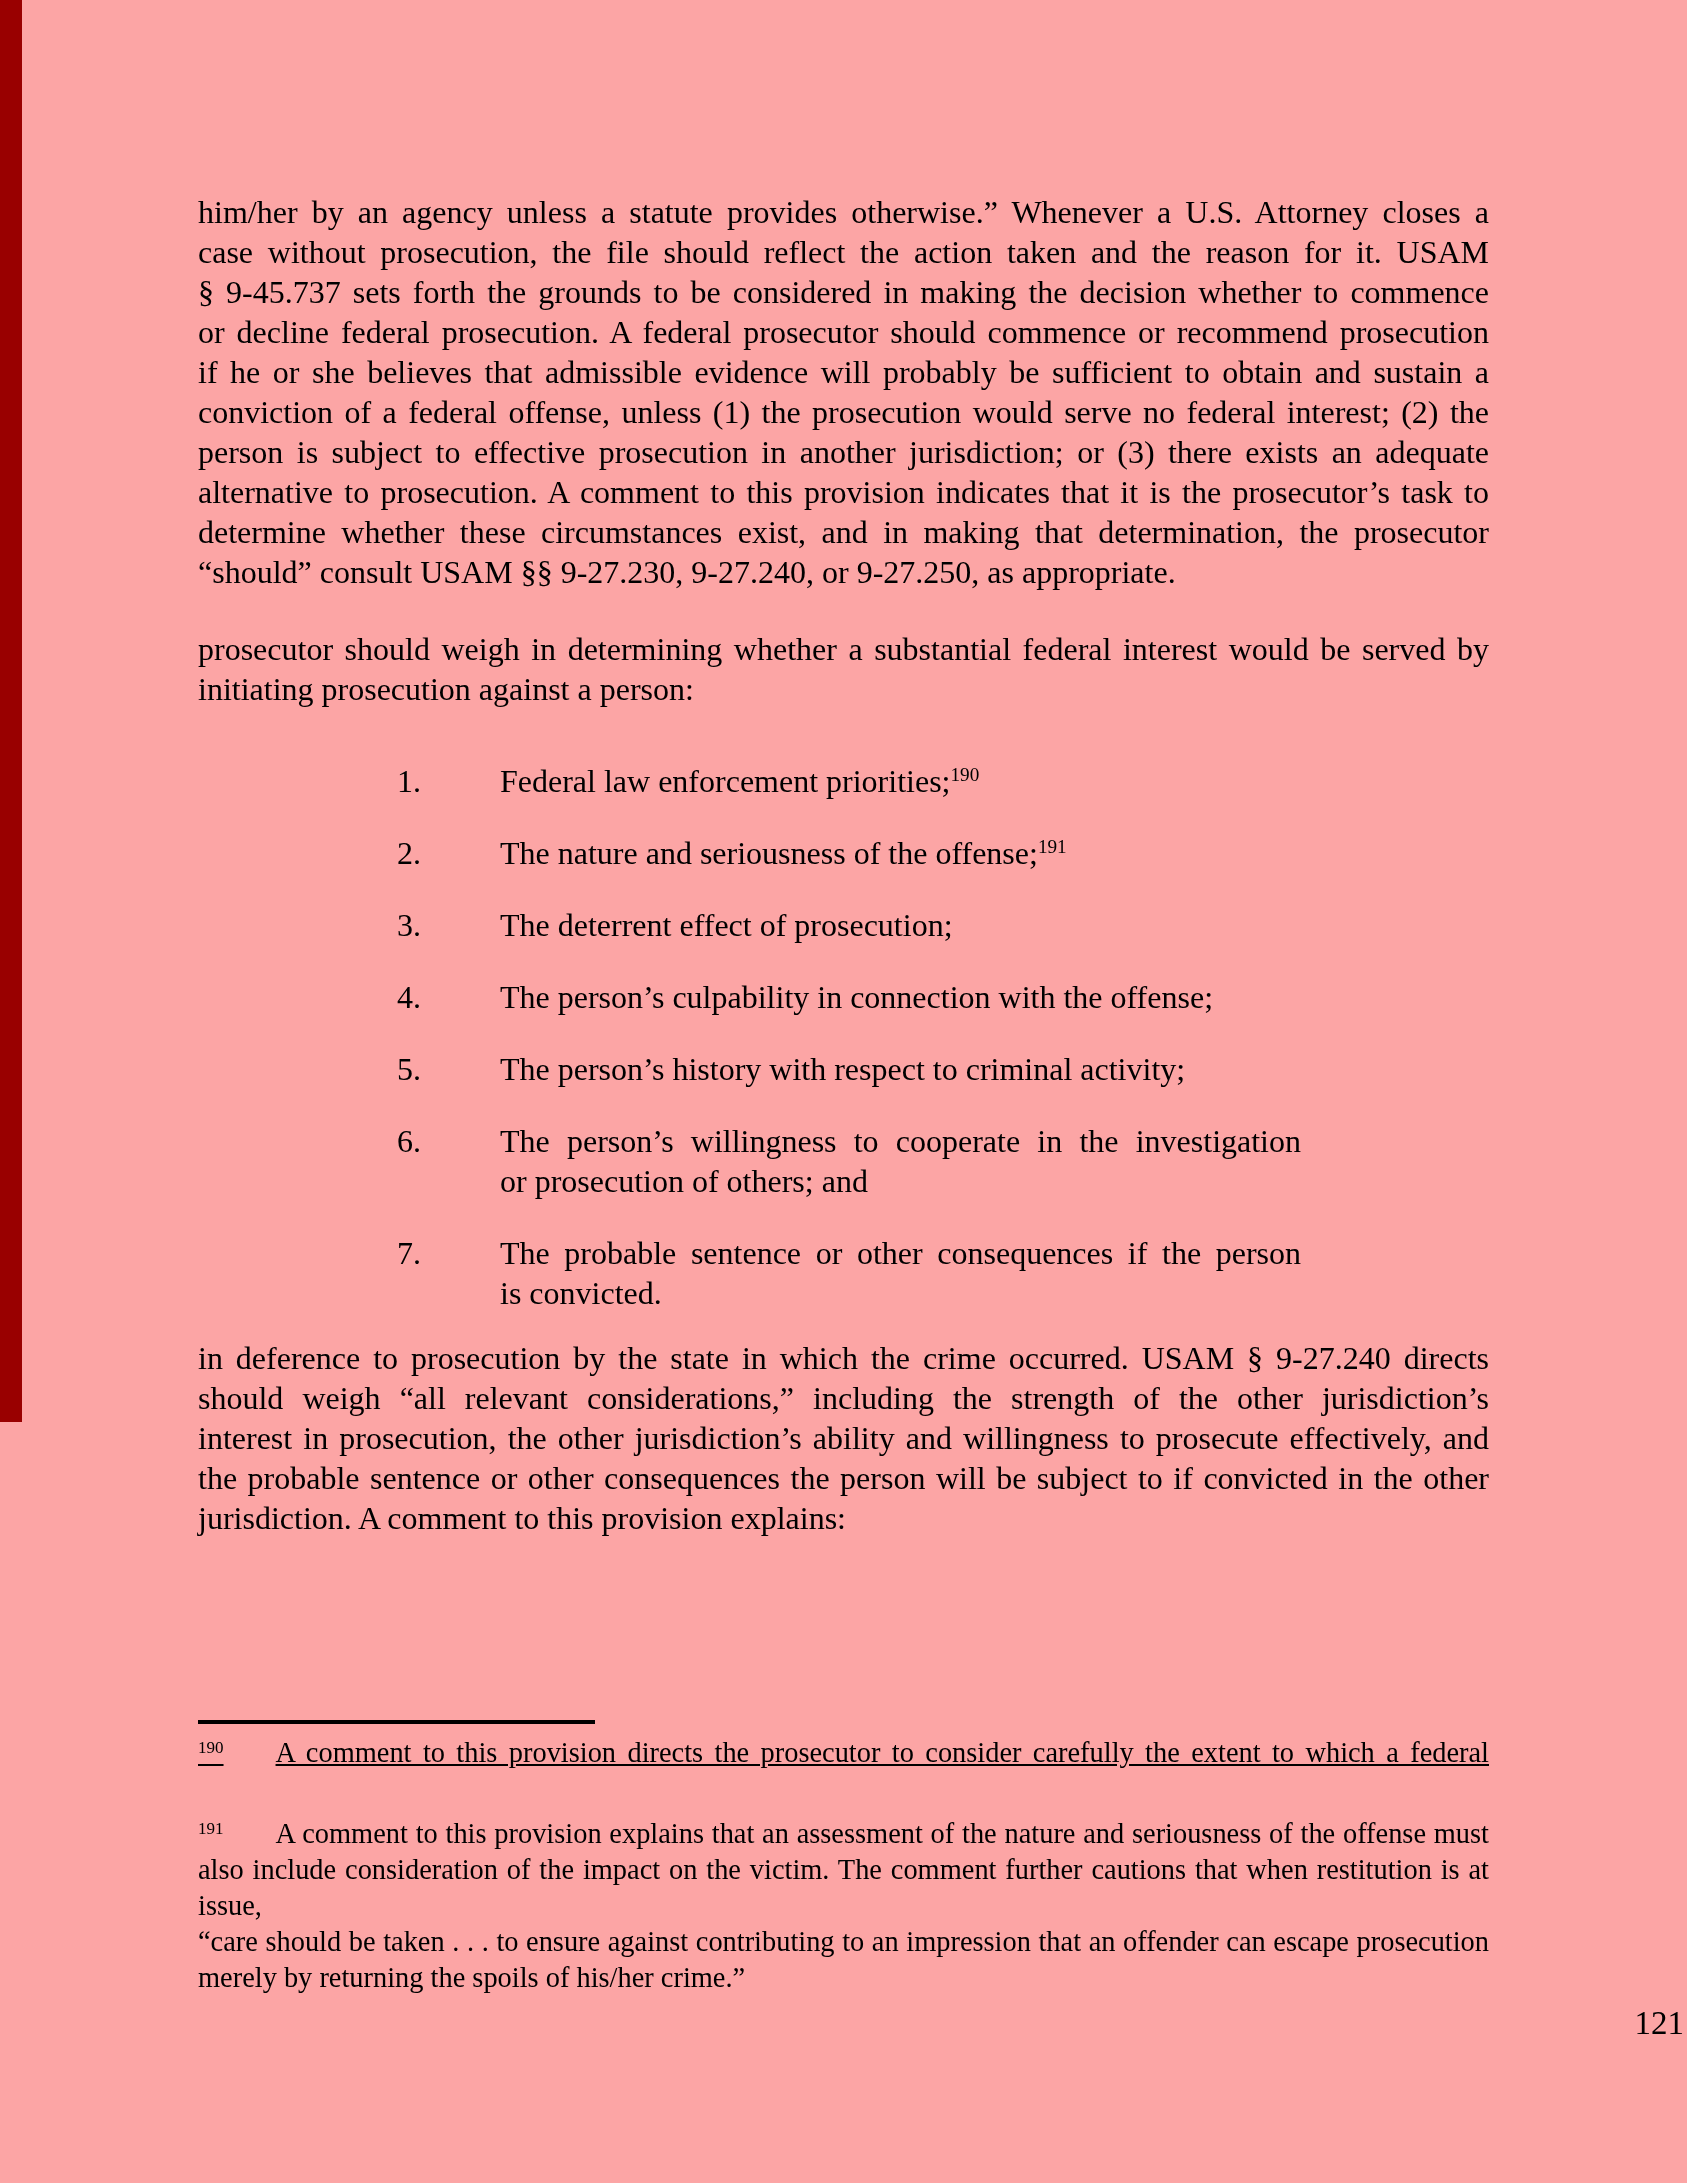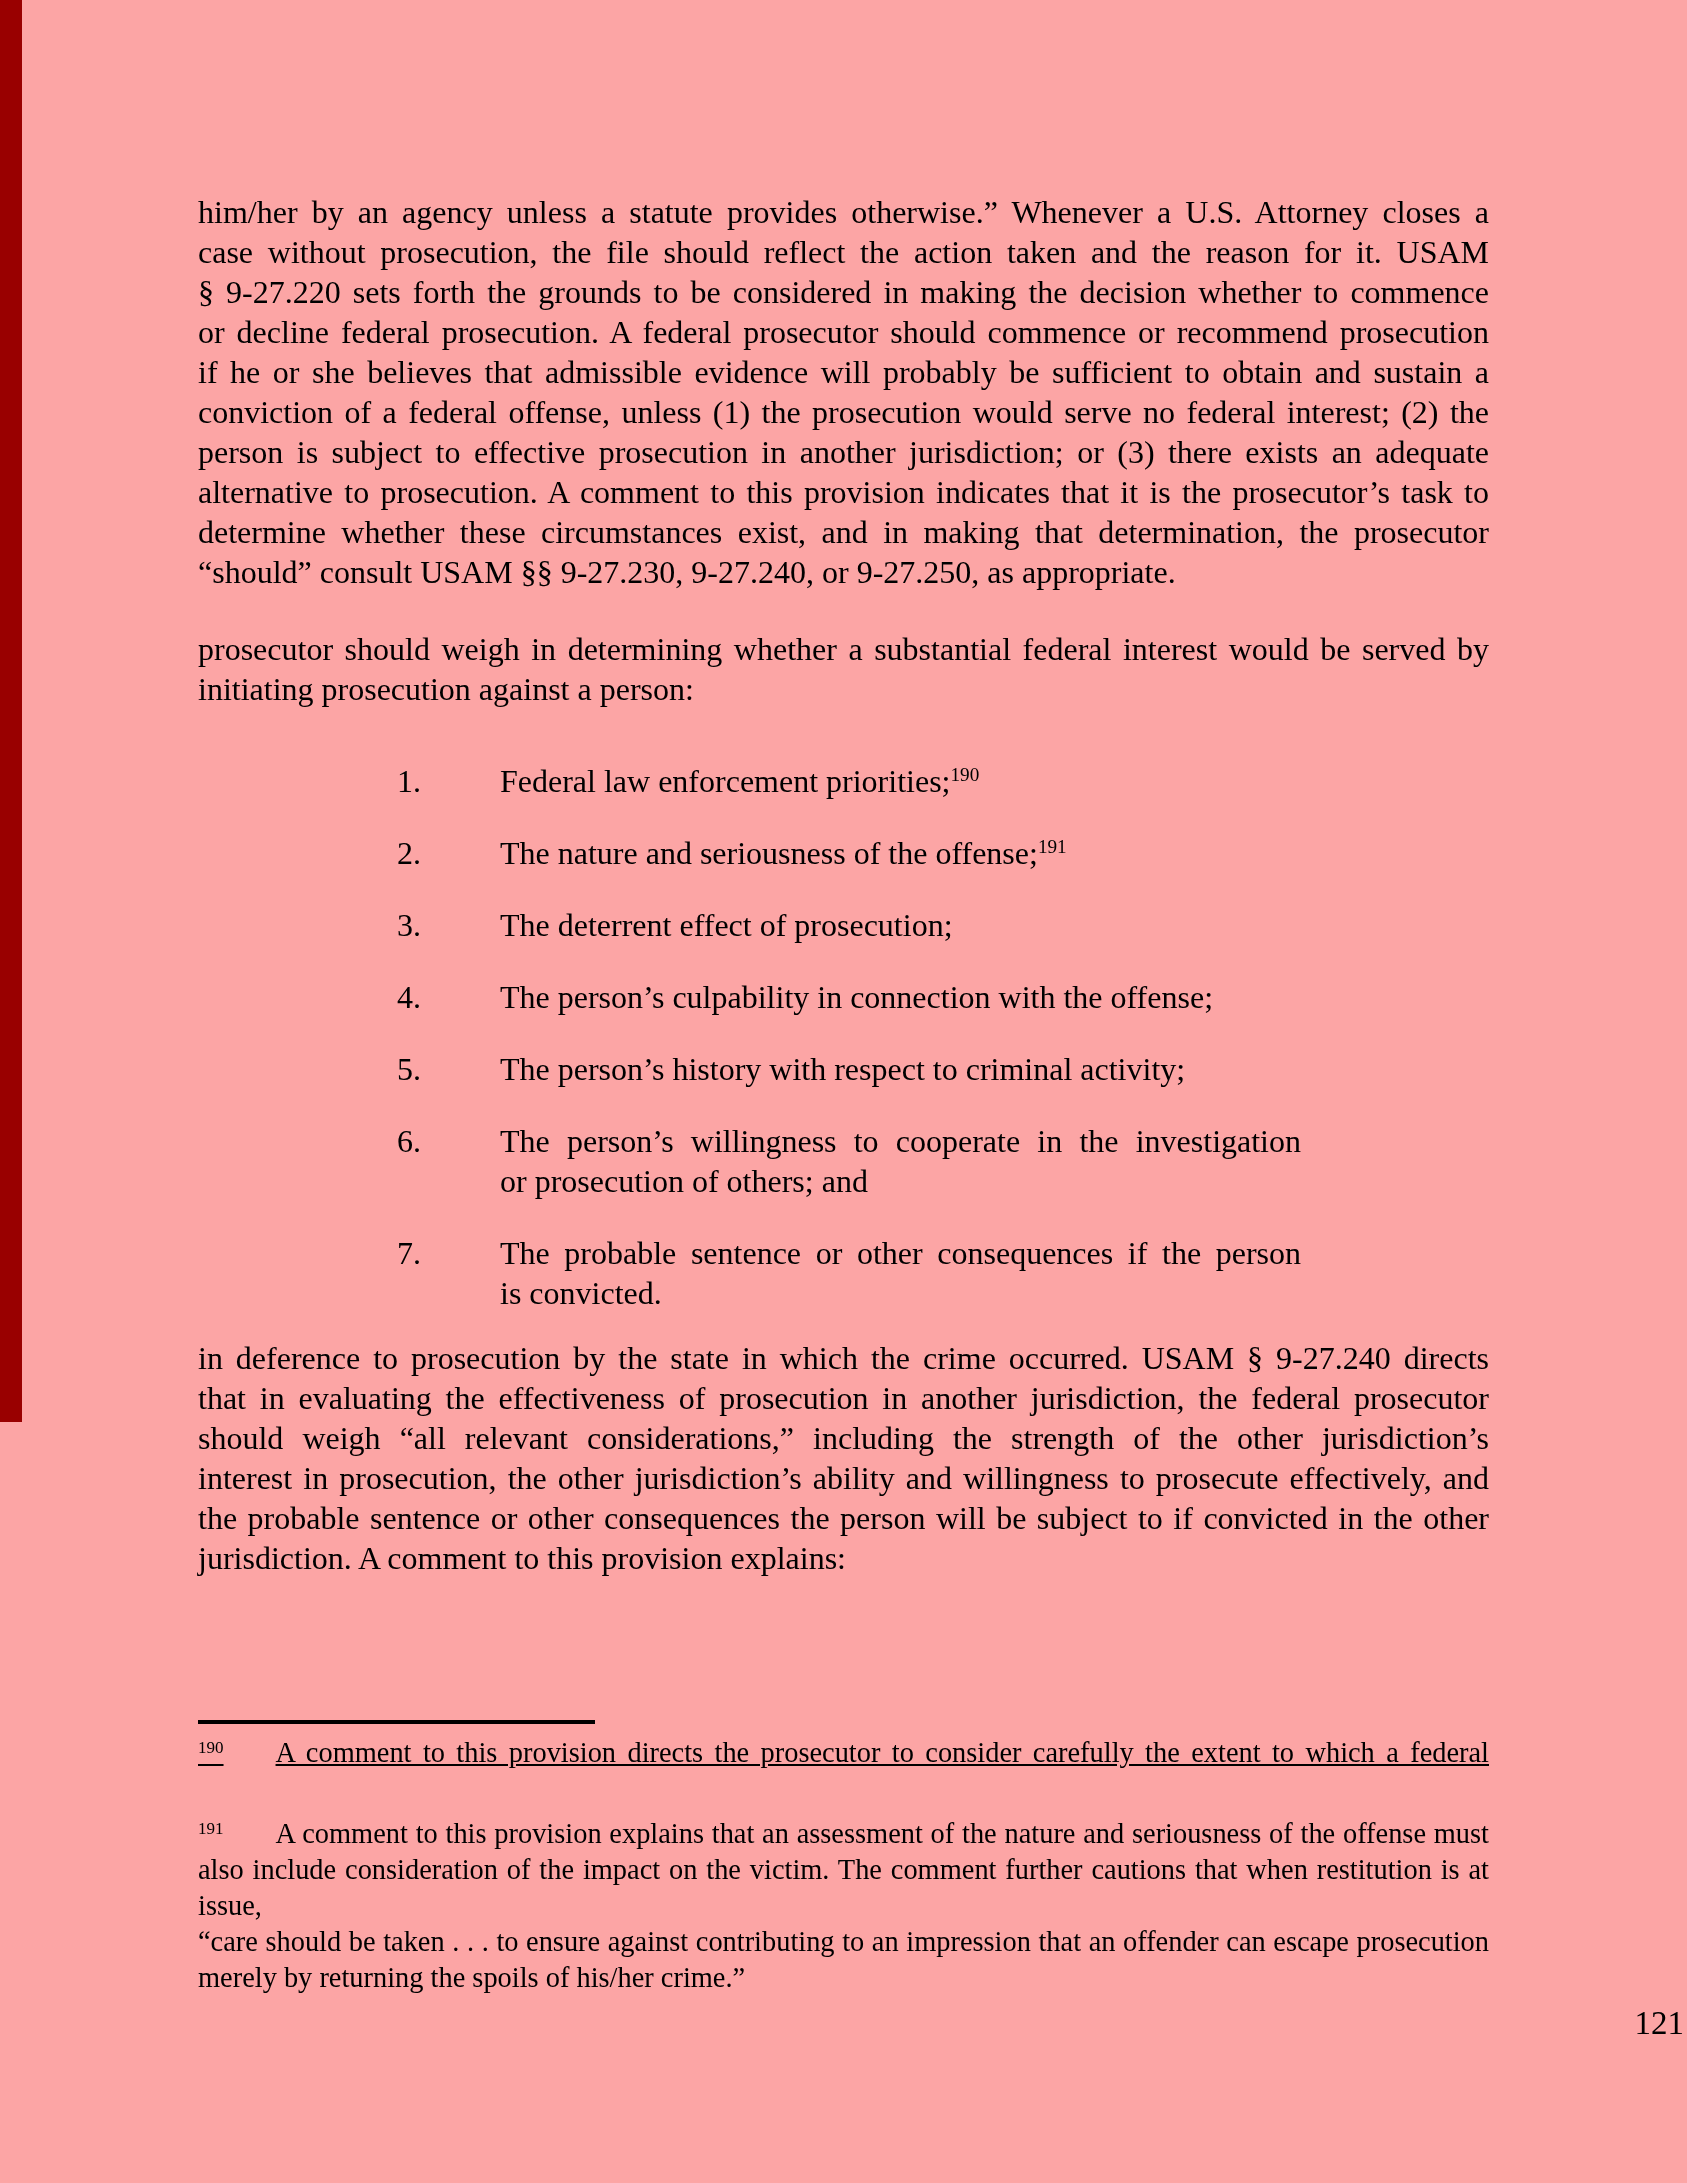--- a/index.html
+++ b/index.html
@@ -70,21 +70,21 @@
 </head>
 <body>
 
 <div class="page">
 
   <div class="redbar"></div>
 
   <div class="block para" style="top: 192px;">
       <div class="jline">him/her by an agency unless a statute provides otherwise.”  Whenever a U.S. Attorney closes a</div>
       <div class="jline">case without prosecution, the file should reflect the action taken and the reason for it.  USAM</div>
-      <div class="jline">§ 9-27.220 sets forth the grounds to be considered in making the decision whether to commence</div>
+      <div class="jline">§ 9-45.737 sets forth the grounds to be considered in making the decision whether to commence</div>
       <div class="jline">or decline federal prosecution.  A federal prosecutor should commence or recommend prosecution</div>
       <div class="jline">if he or she believes that admissible evidence will probably be sufficient to obtain and sustain a</div>
       <div class="jline">conviction of a federal offense, unless (1) the prosecution would serve no federal interest; (2) the</div>
       <div class="jline">person is subject to effective prosecution in another jurisdiction; or (3) there exists an adequate</div>
       <div class="jline">alternative to prosecution.  A comment to this provision indicates that it is the prosecutor’s task to</div>
       <div class="jline">determine whether these circumstances exist, and in making that determination, the prosecutor</div>
       <div class="jline jlast">“should” consult USAM §§ 9-27.230, 9-27.240, or 9-27.250, as appropriate.</div>
     </div>
 
   <div class="block para" style="top: 629px;">
@@ -134,21 +134,20 @@
       <div class="lnum">7.</div>
       <div class="ltext">
           <div class="jline">The probable sentence or other consequences if the person</div>
           <div class="jline jlast">is convicted.</div>
         </div>
     </div>
   </div>
 
   <div class="block para" style="top: 1338px;">
       <div class="jline">in deference to prosecution by the state in which the crime occurred.  USAM § 9-27.240 directs</div>
-      <div class="jline">that in evaluating the effectiveness of prosecution in another jurisdiction, the federal prosecutor</div>
       <div class="jline">should weigh “all relevant considerations,” including the strength of the other jurisdiction’s</div>
       <div class="jline">interest in prosecution, the other jurisdiction’s ability and willingness to prosecute effectively, and</div>
       <div class="jline">the probable sentence or other consequences the person will be subject to if convicted in the other</div>
       <div class="jline jlast">jurisdiction.  A comment to this provision explains:</div>
     </div>
 
   <div class="fnrule"></div>
 
   <div class="block footnote" style="top: 1735px; text-decoration: underline;">
       <div class="jline"><sup>190</sup>A comment to this provision directs the prosecutor to consider carefully the extent to which a federal</div>

